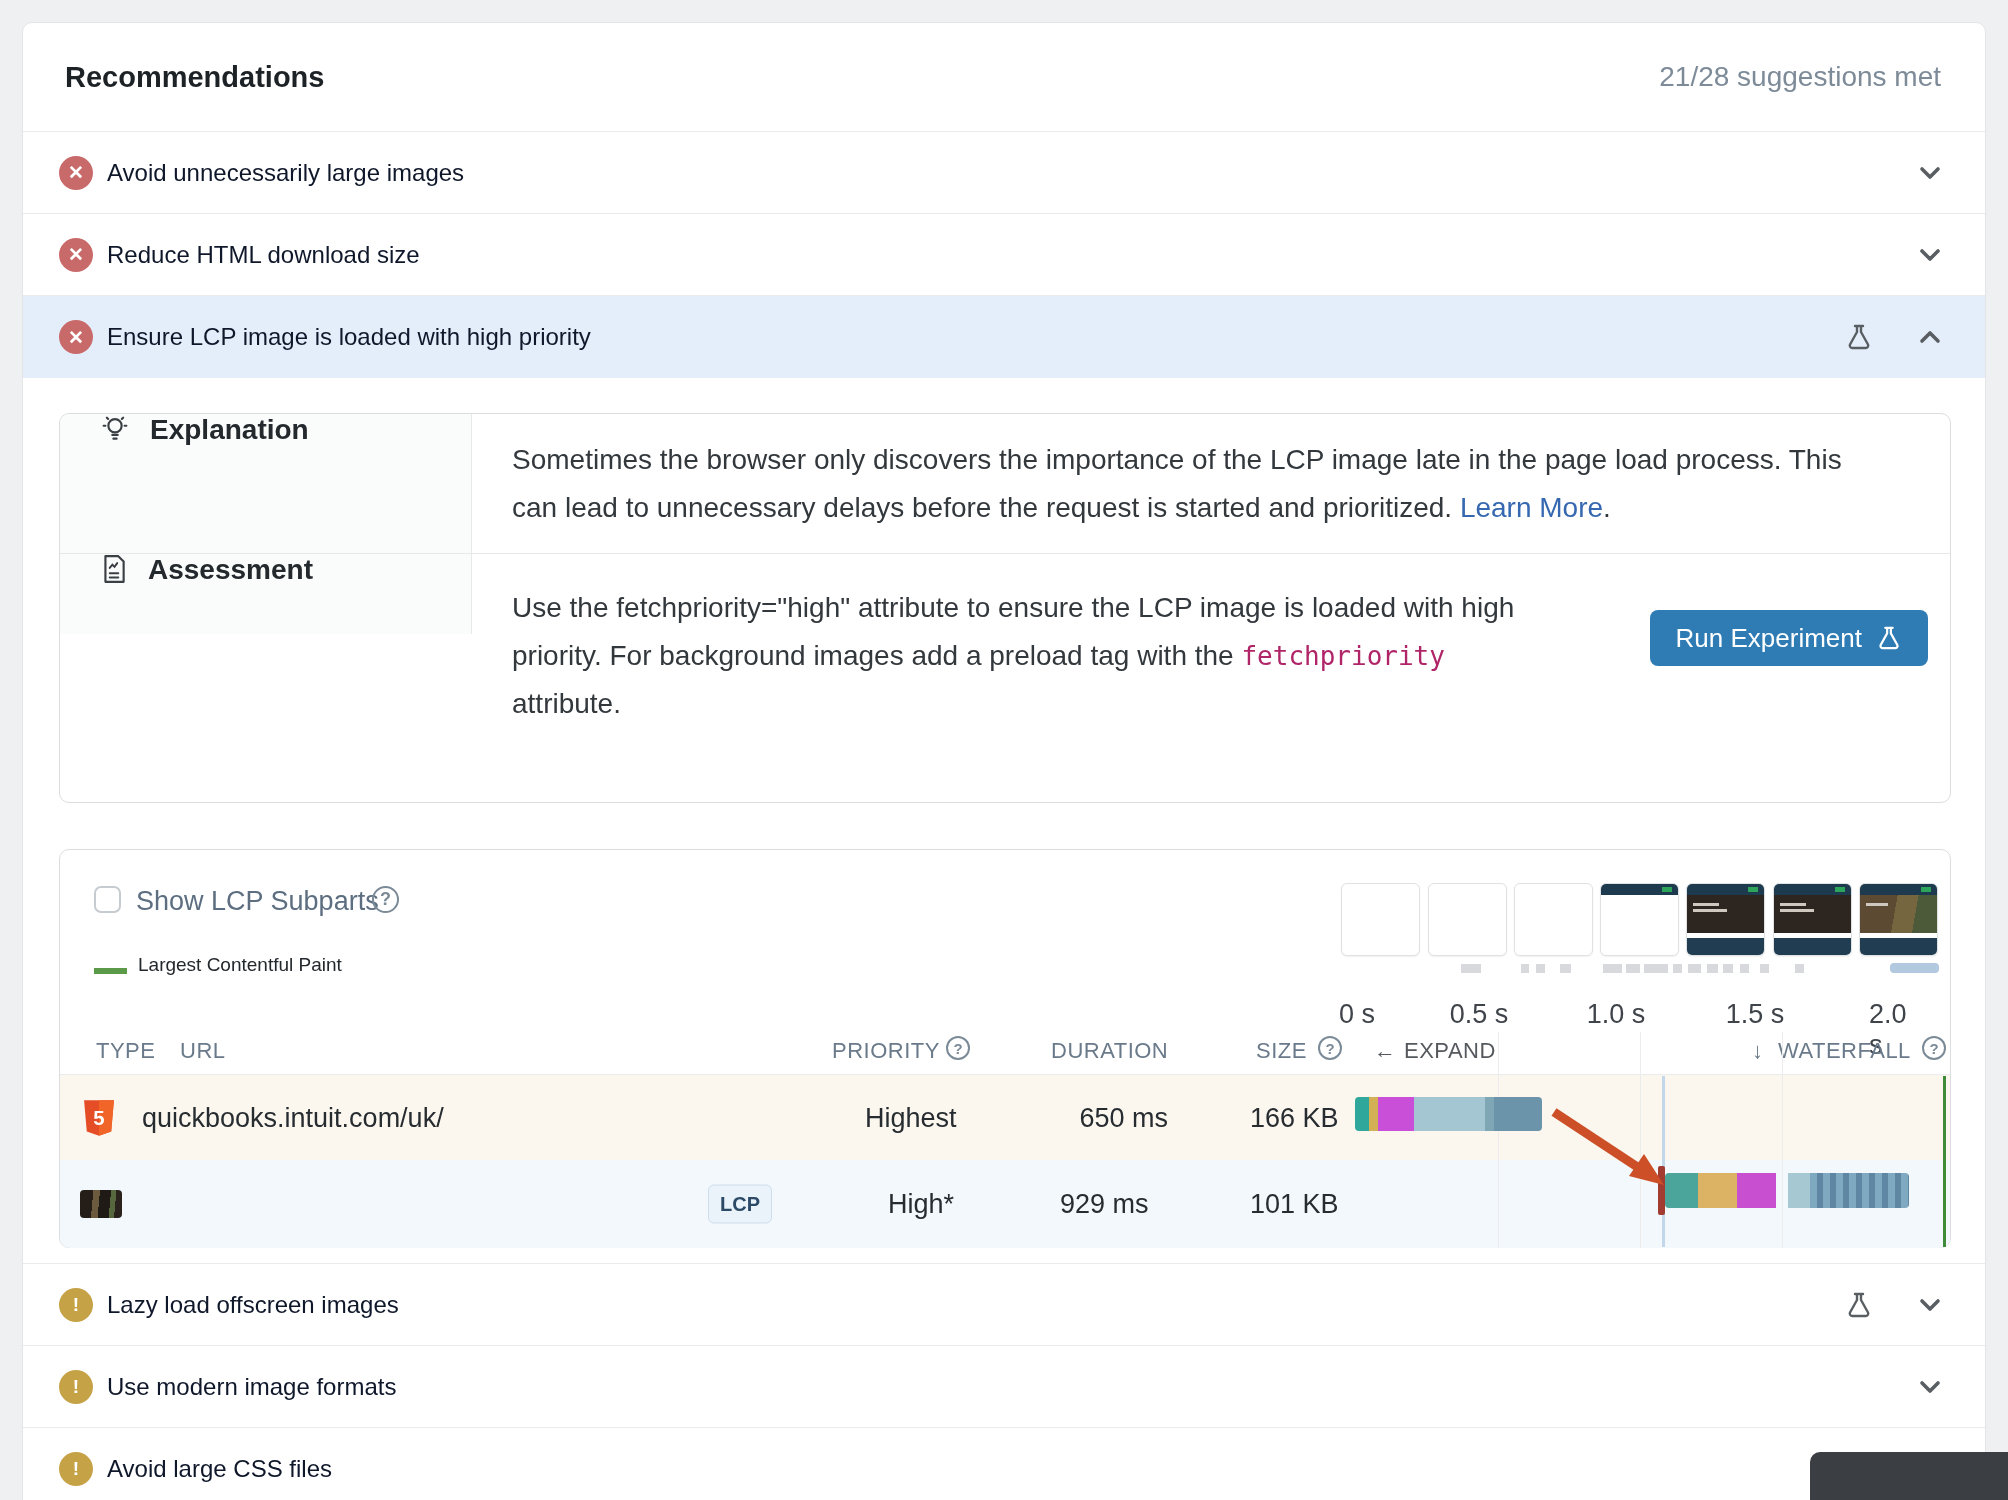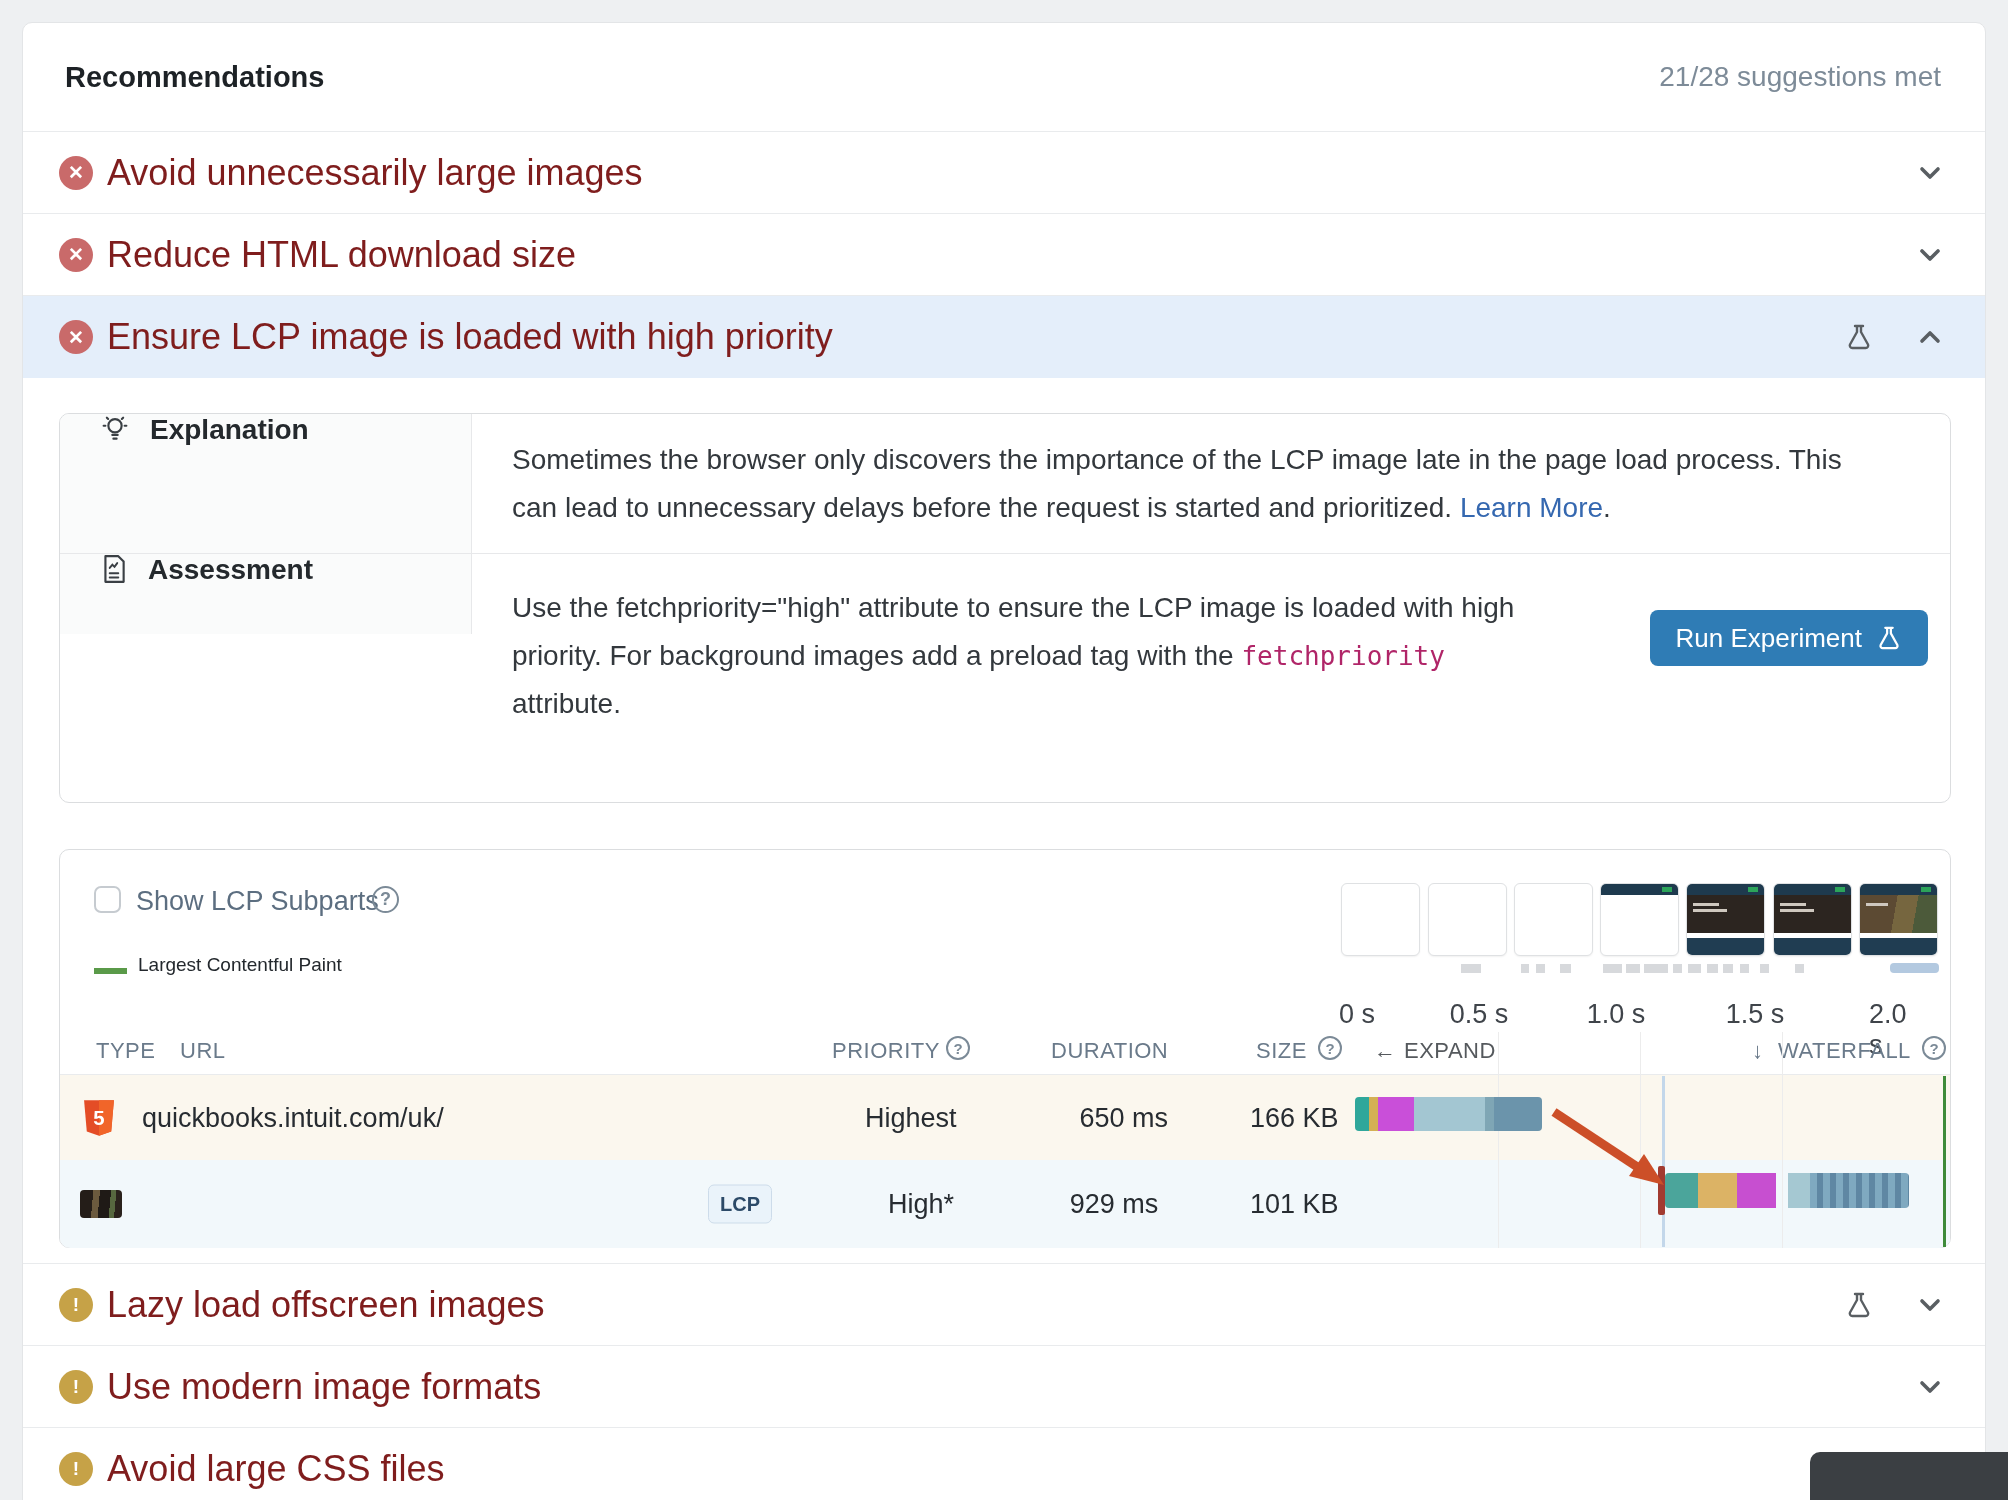--- a/index.html
+++ b/index.html
@@ -16,21 +16,21 @@
 
   
   .rec-row { height:82px; border-top:1px solid #e9ebed; display:flex; align-items:center;
              padding-left:36px; position:relative; cursor:pointer; }
   .rec-row.expanded { background:#e4eefa; height:83px; }
   .status-circle { width:34px; height:34px; border-radius:50%; color:#fff; flex:0 0 34px;
                    display:flex; align-items:center; justify-content:center;
                    font-size:19px; font-weight:bold; margin-right:14px; }
   .status-fail { background:#c96a6a; }
   .status-warn { background:#c6a247; }
-  .rec-label { font-size:36px; color:#7f1d1d; }
+  .rec-label { font-size:24px; color:#0f172a; }
   .row-icons { position:absolute; right:40px; display:flex; align-items:center; gap:42px; color:#595e62; }
   .icon-28 svg { display:block; }
 
   
   .expanded-body { height:885px; background:#fff; position:relative; }
 
   
   .detail-table { position:absolute; left:36px; top:35px; width:1892px; height:390px;
                   border:1px solid #dbdddf; border-radius:10px; overflow:hidden;
                   display:grid; grid-template-columns:412px 1fr; grid-template-rows:140px 80px 168px; }
@@ -297,21 +297,21 @@
         </svg>
         <span class="cell" style="left:82px">quickbooks.intuit.com/uk/</span>
         <span class="cell" style="left:805px">Highest</span>
         <span class="cell" style="left:1000px;width:108px;text-align:right">650 ms</span>
         <span class="cell kb" style="left:1190px">166 KB</span>
       </div>
       <div class="abs res-row2">
         <span class="img-thumb"></span>
         <span class="lcp-badge">LCP</span>
         <span class="cell link" style="left:828px">High*</span>
-        <span class="cell" style="left:1000px;width:108px;text-align:center">929 ms</span>
+        <span class="cell" style="left:1000px;width:108px;text-align:left">929 ms</span>
         <span class="cell kb" style="left:1190px">101 KB</span>
       </div>
 
       <div class="abs gridline" style="left:1438px"></div>
       <div class="abs gridline" style="left:1580px"></div>
       <div class="abs gridline" style="left:1722px"></div>
       <div class="abs blue-line"></div>
       <div class="abs green-line"></div>
 
       <div class="abs bar bar1">

